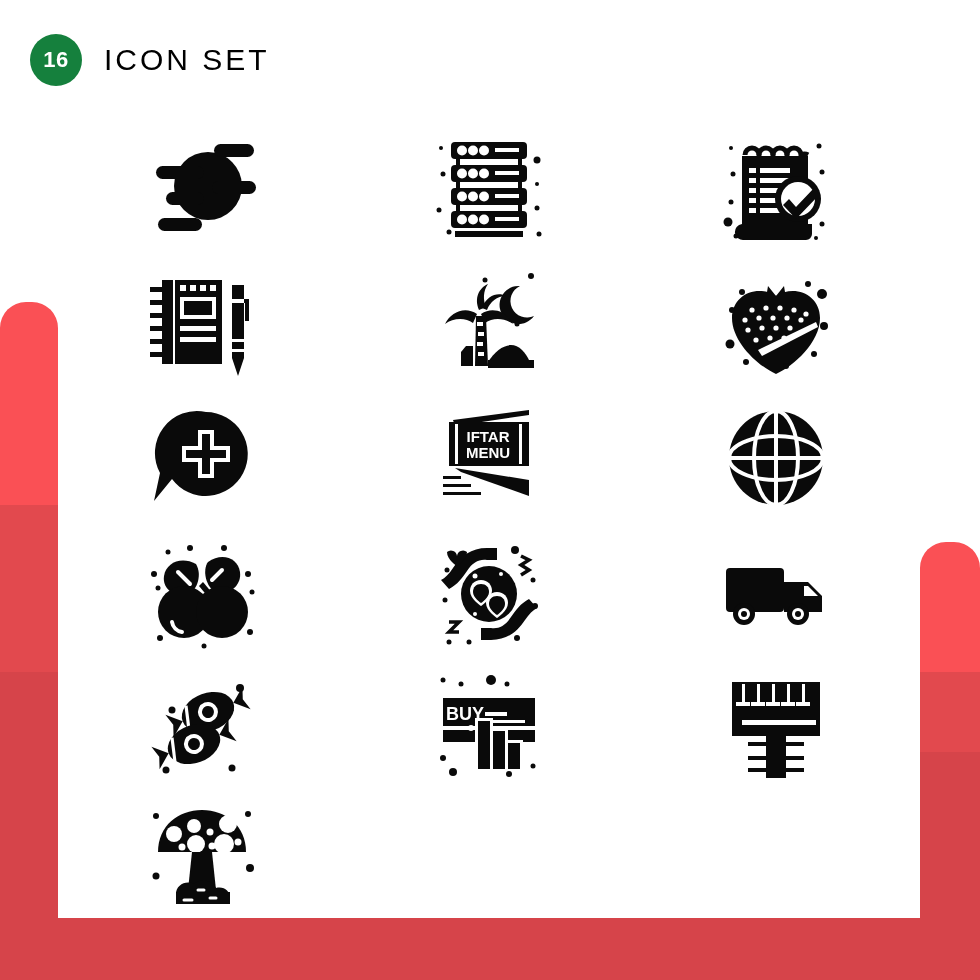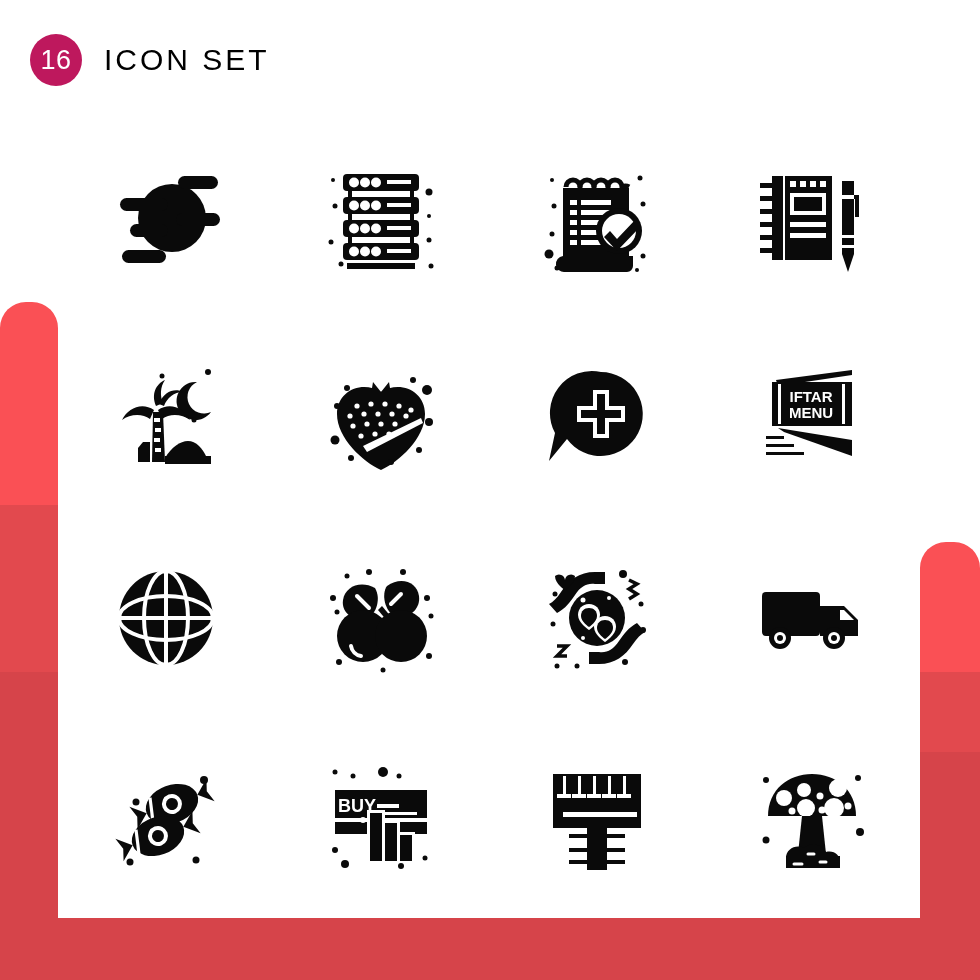--- a/index.html
+++ b/index.html
@@ -106,48 +106,48 @@
     display: flex;
     align-items: center;
     z-index: 3;
     padding-left: 30px;
     box-sizing: border-box;
   }
   .count-badge {
     width: 52px;
     height: 52px;
     border-radius: 50%;
-    background: #be185d;
+    background: #15803d;
     color: #ffffff;
     display: flex;
     align-items: center;
     justify-content: center;
-    font-size: 27px;
-    font-weight: normal;
+    font-size: 22px;
+    font-weight: bold;
     letter-spacing: 0.5px;
     flex: none;
   }
   .header-title {
     margin-left: 22px;
     font-size: 30px;
     letter-spacing: 3px;
     color: #000000;
     text-transform: uppercase;
     font-weight: normal;
   }
 
   
   .grid {
     position: absolute;
     left: 58px;
     top: 118px;
     width: 862px;
     height: 800px;
     display: grid;
-    grid-template-columns: repeat(4, 1fr);
+    grid-template-columns: repeat(3, 1fr);
     grid-template-rows: repeat(4, 1fr);
     z-index: 3;
   }
   .cell {
     display: flex;
     align-items: center;
     justify-content: center;
   }
   .cell svg {
     width: 128px;

